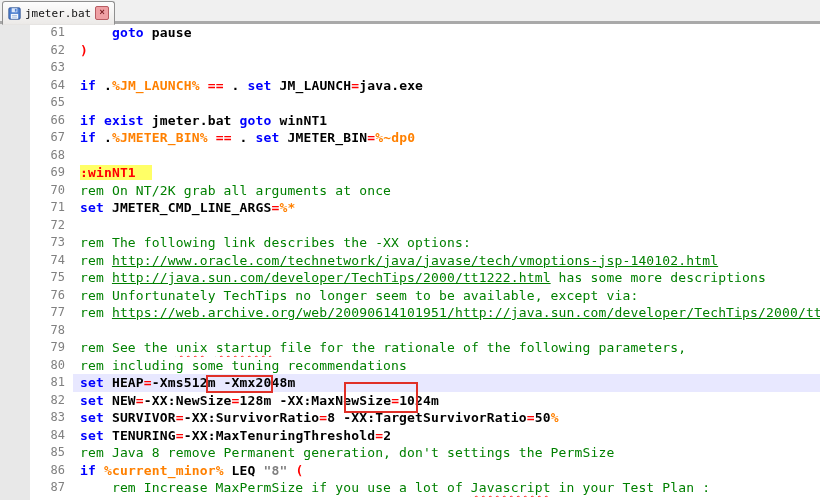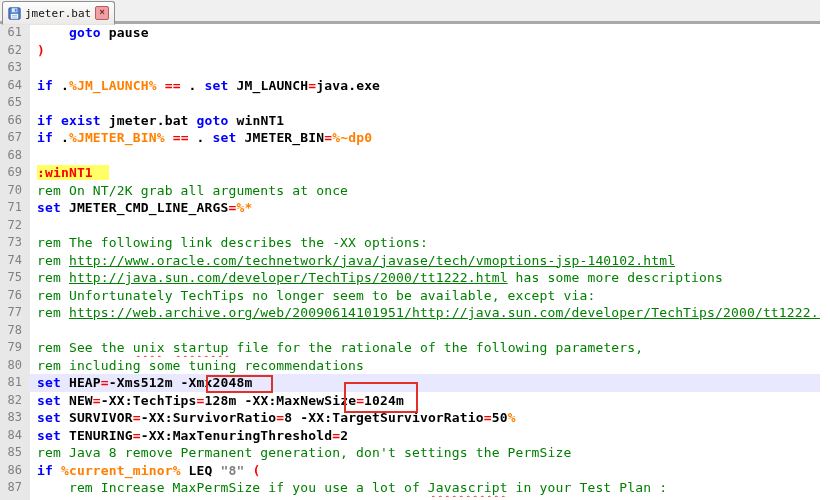--- a/index.html
+++ b/index.html
@@ -11,21 +11,21 @@
   .tabbar-band{position:absolute;left:0;right:0;bottom:0;height:3px;background:#a9a9a9;}
   .tab{position:absolute;left:2px;top:1px;height:22px;z-index:2;display:flex;align-items:center;
        gap:4px;padding:0 5px;background:linear-gradient(#fdfdfd,#eceae8);
        border:1px solid #8f8f8f;border-bottom:1px solid #e6e4e2;border-radius:3px 3px 0 0;}
   .tab-label{font-size:11px;color:#111;white-space:nowrap;}
   .tab-close{width:12px;height:12px;background:#efa0a4;border:1px solid #b85c62;border-radius:2px;
              color:#76191f;font:bold 9px/11px "Liberation Sans",sans-serif;text-align:center;cursor:pointer;}
 
   
   .editor{position:absolute;top:24px;left:0;right:0;bottom:0;
-          background:linear-gradient(to right,#e8e8e8 30px,#ffffff 30px);}
+          background:linear-gradient(to right,#e8e8e8 30px,#ffffff 30px);padding-left:43px;}
   .row{display:flex;height:17.5px;line-height:17.5px;}
   .num{width:22px;padding-right:8px;text-align:right;color:#808080;font-size:12px;flex:0 0 auto;}
   .code{flex:1;white-space:pre;overflow:hidden;font-size:13px;letter-spacing:0.15px;padding-left:7px;}
   .row.cur .code{background:#e8e8ff;}
 
   
   .kw {color:#0000ff;font-weight:bold;}
   .var{color:#ff8000;font-weight:bold;text-align:center;}
   .op {color:#ff0000;font-weight:bold;}
   .txt{color:#000000;font-weight:bold;}
@@ -143,21 +143,21 @@
         <div class="row">
           <span class="num">80</span>
           <span class="code"><span class="cmt">rem including some tuning recommendations</span></span>
         </div>
         <div class="row cur">
           <span class="num">81</span>
           <span class="code"><span class="kw">set</span><span class="txt"> HEAP</span><span class="op">=</span><span class="txt">-Xms512m -Xmx2048m</span></span>
         </div>
         <div class="row">
           <span class="num">82</span>
-          <span class="code"><span class="kw">set</span><span class="txt"> NEW</span><span class="op">=</span><span class="txt">-XX:TechTips</span><span class="op">=</span><span class="txt">128m -XX:MaxNewSize</span><span class="op">=</span><span class="txt">1024m</span></span>
+          <span class="code"><span class="kw">set</span><span class="txt"> NEW</span><span class="op">=</span><span class="txt">-XX:NewSize</span><span class="op">=</span><span class="txt">128m -XX:MaxNewSize</span><span class="op">=</span><span class="txt">1024m</span></span>
         </div>
         <div class="row">
           <span class="num">83</span>
           <span class="code"><span class="kw">set</span><span class="txt"> SURVIVOR</span><span class="op">=</span><span class="txt">-XX:SurvivorRatio</span><span class="op">=</span><span class="txt">8 -XX:TargetSurvivorRatio</span><span class="op">=</span><span class="txt">50</span><span class="var">%</span></span>
         </div>
         <div class="row">
           <span class="num">84</span>
           <span class="code"><span class="kw">set</span><span class="txt"> TENURING</span><span class="op">=</span><span class="txt">-XX:MaxTenuringThreshold</span><span class="op">=</span><span class="txt">2</span></span>
         </div>
         <div class="row">

